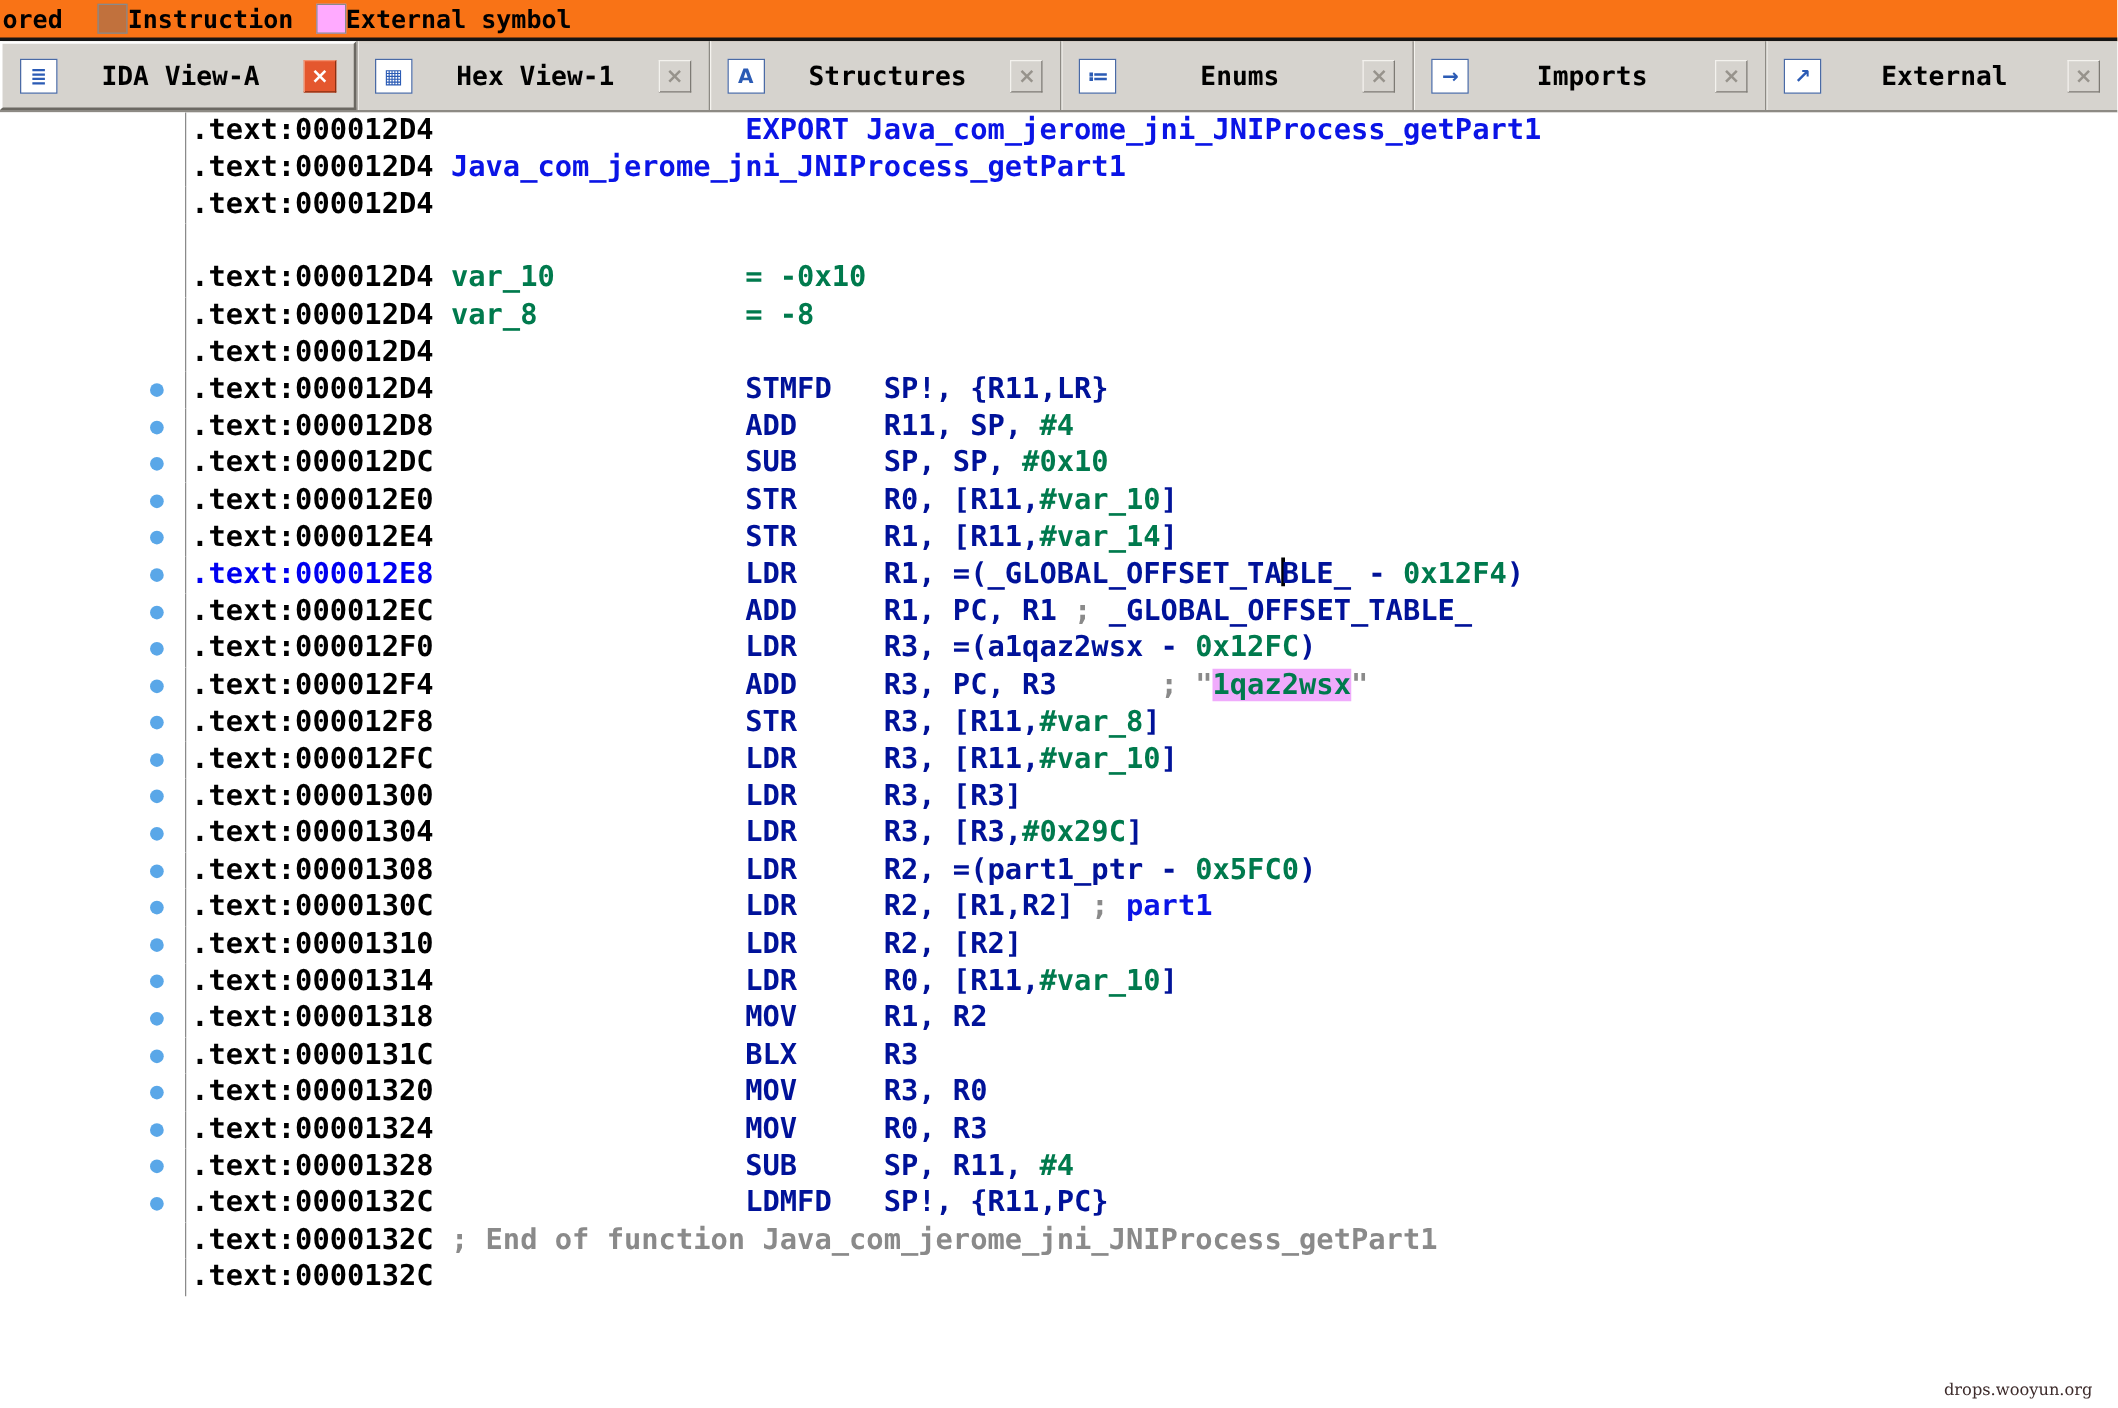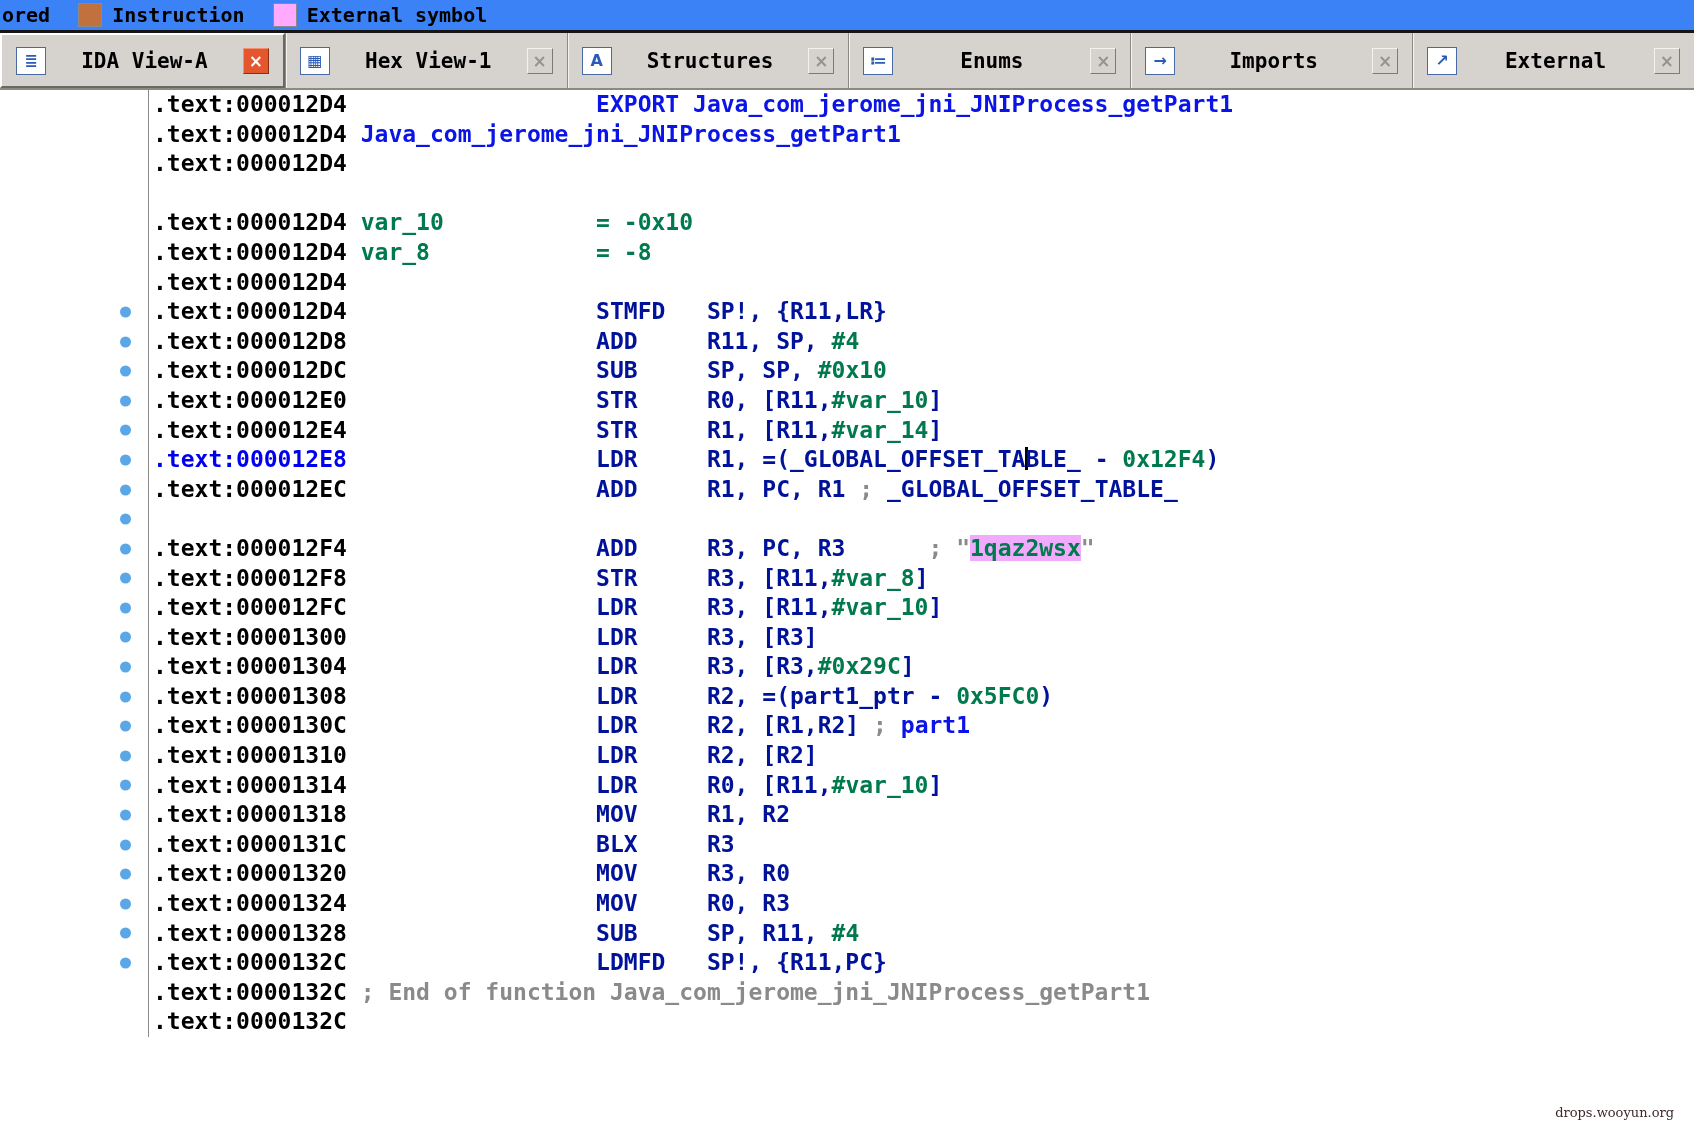--- a/index.html
+++ b/index.html
@@ -3,21 +3,21 @@
 <meta charset="utf-8">
 <style>
   html,body{margin:0;padding:0;}
   body{
     width:1694px;height:1126px;overflow:hidden;background:#ffffff;
     font-family:"DejaVu Sans Mono",monospace;
     position:relative;
   }
   
   .legend{
-    height:30px;background:#3b82f6;border-bottom:3px solid #151515;
+    height:30px;background:#f97316;border-bottom:3px solid #151515;
     display:flex;align-items:center;gap:10px;padding-left:2px;
     font:bold 20px "DejaVu Sans Mono",monospace;color:#000;
   }
   .legend .swatch{width:22px;height:22px;display:inline-block;border:1px solid #8a8a8a;flex:none;}
   .legend .legend-label{margin-right:18px;white-space:pre;}
   
   .tabbar{
     height:55px;background:#d6d3ce;border-bottom:2px solid #8d8a84;
     display:flex;align-items:stretch;
   }
@@ -84,21 +84,21 @@
   .watermark{
     position:absolute;right:20px;bottom:6px;
     font:13px "DejaVu Serif",serif;color:#3d2b2b;
   }
 </style>
 </head>
 <body>
 
 <div class="legend">
   <span class="legend-label">ored</span>
-  <span id="legend-items" style="display:flex;align-items:center;gap:10px;">
+  <span id="legend-items" style="display:flex;align-items:center;">
       <span class="swatch" style="background: rgb(193, 113, 61);"></span>
       <span class="legend-label">Instruction</span>
       <span class="swatch" style="background: rgb(255, 170, 255);"></span>
       <span class="legend-label">External symbol</span>
     </span>
 </div>
 
 <div class="tabbar" id="tabbar">
     <div class="tab active">
       <span class="tabicon">≣</span>
@@ -199,20 +199,21 @@
     <div class="row">
       <div class="gutter">
         <span class="dot"></span>
       </div>
       <div class="code"><span class="seg-a">.text:000012EC</span><span class="seg-n">                  ADD     R1, PC, R1 </span><span class="seg-c">; </span><span class="seg-n">_GLOBAL_OFFSET_TABLE_</span></div>
     </div>
     <div class="row">
       <div class="gutter">
         <span class="dot"></span>
       </div>
+      <div class="code"><span class="seg-a">.text:000012F0</span><span class="seg-n">                  LDR     R3, =(a1qaz2wsx - </span><span class="seg-g">0x12FC</span><span class="seg-n">)</span></div>
     </div>
     <div class="row">
       <div class="gutter">
         <span class="dot"></span>
       </div>
       <div class="code"><span class="seg-a">.text:000012F4</span><span class="seg-n">                  ADD     R3, PC, R3</span><span class="seg-c">      ; "</span><span class="seg-hl">1qaz2wsx</span><span class="seg-c">"</span></div>
     </div>
     <div class="row">
       <div class="gutter">
         <span class="dot"></span>

